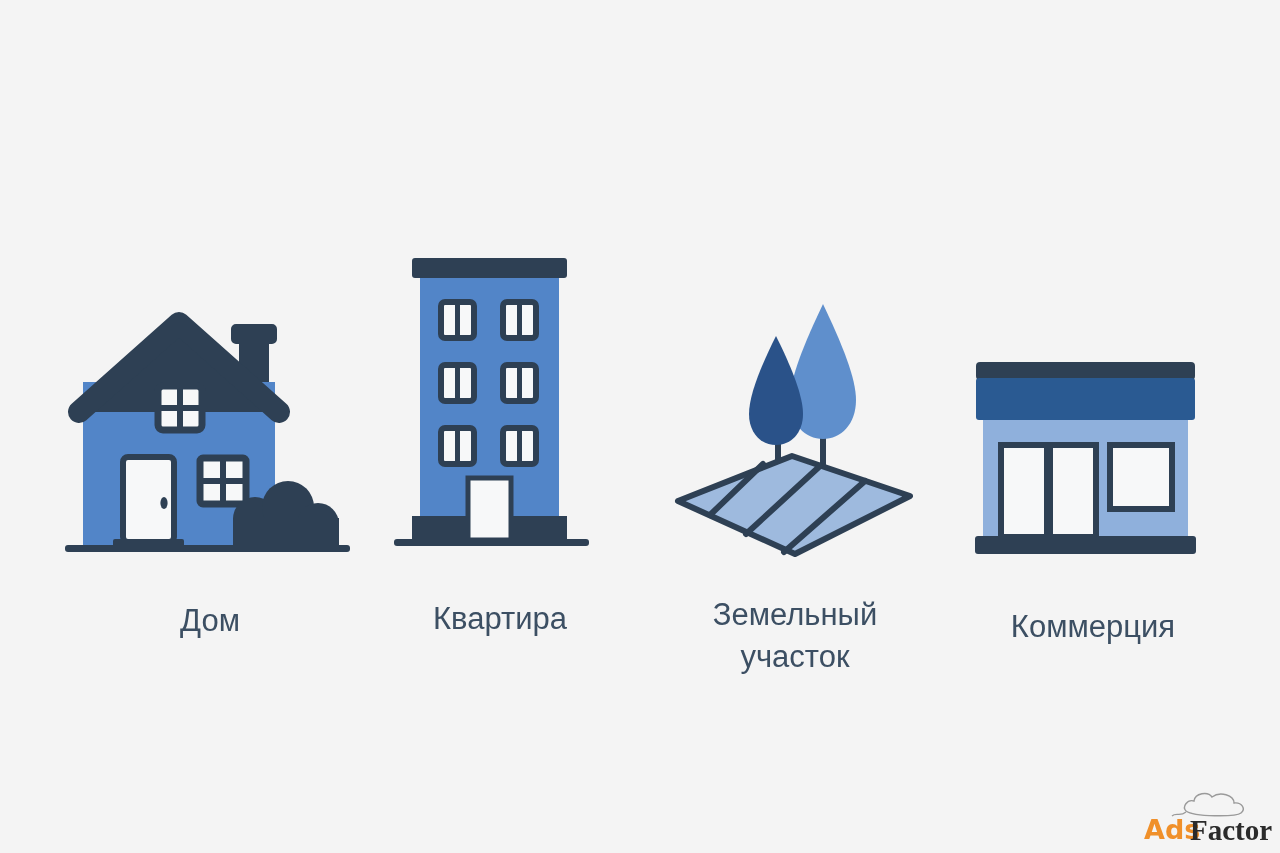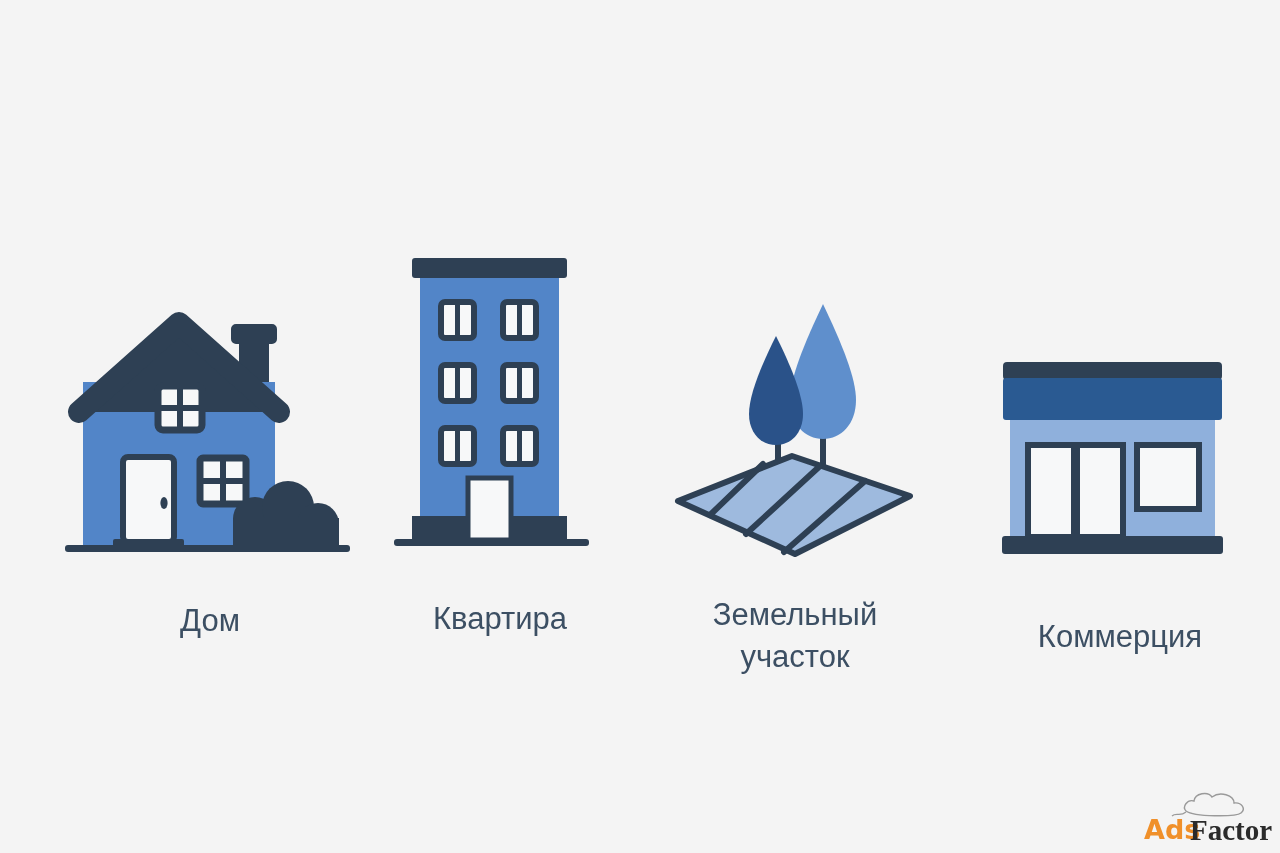--- a/index.html
+++ b/index.html
@@ -43,21 +43,21 @@
   .item-label {
     text-align: center;
     font-size: 31px;
     color: #3c4f63;
     line-height: 1.35;
     white-space: pre-line;
   }
   #item-house   { left: 60px;  top: 300px; width: 300px; }
   #item-flat    { left: 390px; top: 248px; width: 220px; }
   #item-land    { left: 660px; top: 296px; width: 270px; }
-  #item-commerce{ left: 980px; top: 340px; width: 280px; gap: 10px; }
+  #item-commerce{ left: 953px; top: 340px; width: 280px; }
 
   #item-house .item-label    { margin-top: 36px; }
   #item-flat .item-label     { margin-top: 38px; }
   #item-land .item-label     { margin-top: 32px; }
   #item-commerce .item-label { margin-top: 44px; }
 
   #watermark {
     position: absolute;
     right: 8px;
     bottom: 8px;

